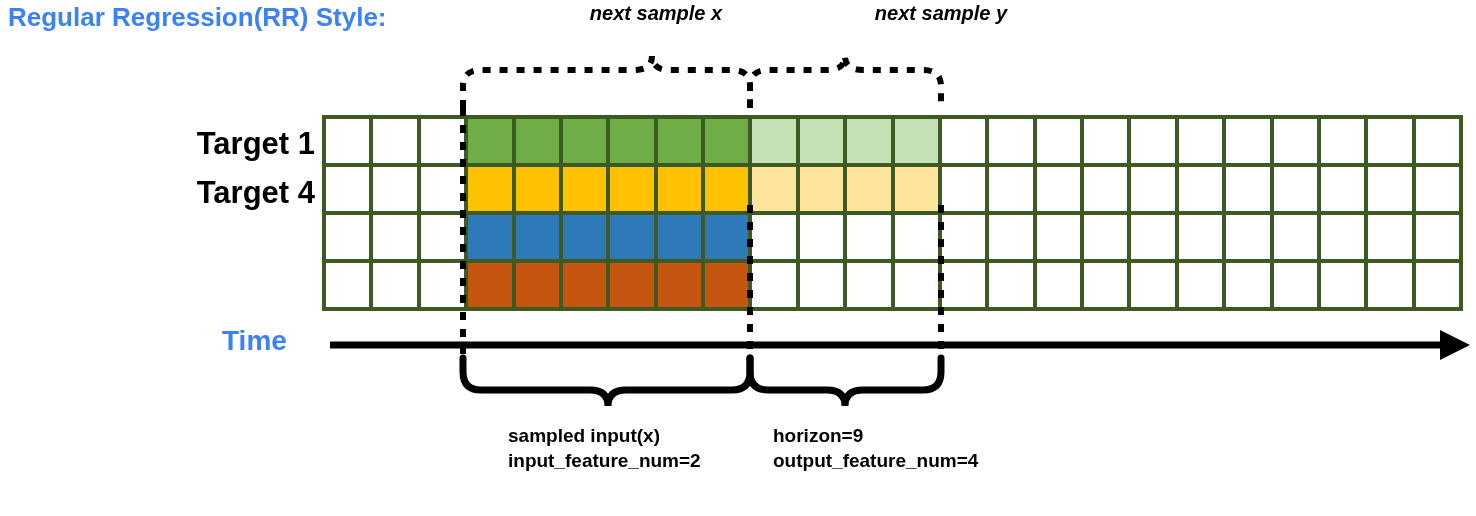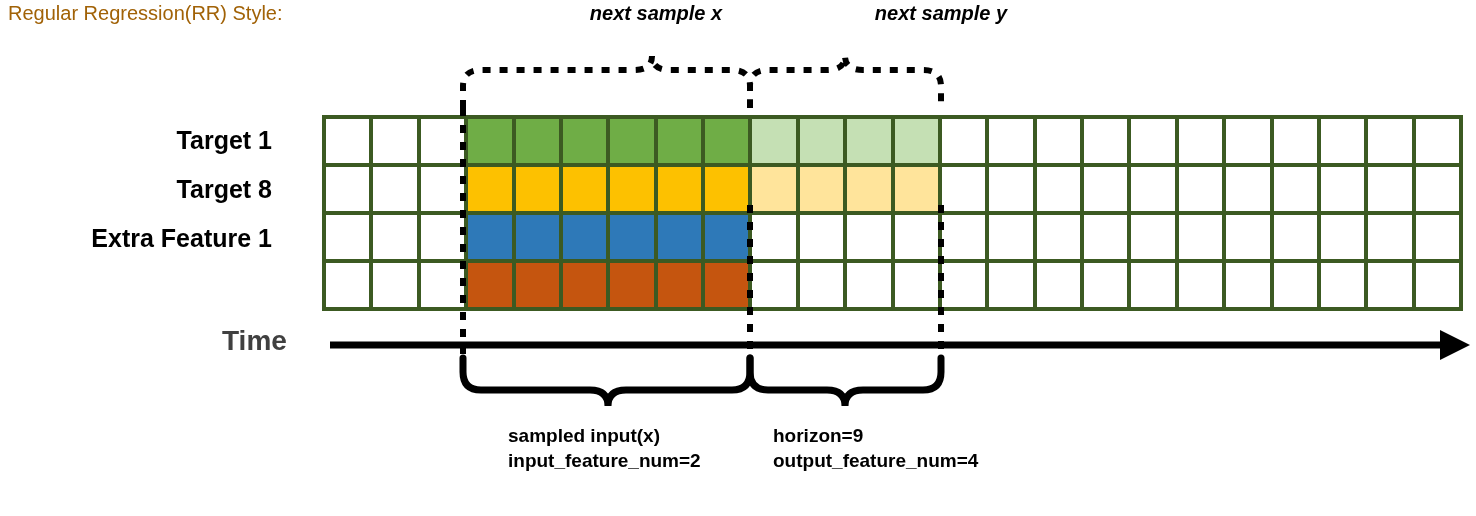--- a/index.html
+++ b/index.html
@@ -7,40 +7,40 @@
     width:1476px;height:516px;
     background:#ffffff;
     font-family:"Liberation Sans", sans-serif;
     position:relative;
     overflow:hidden;
   }
   #stage{position:absolute;left:0;top:0;width:1476px;height:516px;}
 
   .title{
     position:absolute;left:8px;top:2px;
-    font-size:20px;font-weight:400;color:#a16207;
+    font-size:26px;font-weight:700;color:#3b82f6;
     white-space:nowrap;
   }
 
   .sample-label{
     position:absolute;
     font-size:20px;font-style:italic;font-weight:600;color:#000;
     white-space:nowrap;text-align:center;
   }
 
   .row-label{
     position:absolute;
-    font-size:25px;font-weight:700;color:#000;
+    font-size:31px;font-weight:700;color:#000;
     white-space:nowrap;
-    right:1204px;
+    right:1161px;
   }
 
   .time-label{
     position:absolute;left:222px;top:325px;
-    font-size:28px;font-weight:700;color:#404040;
+    font-size:28px;font-weight:700;color:#3b82f6;
   }
 
   .caption{
     position:absolute;
     font-size:19px;font-weight:600;color:#000;
     line-height:25px;white-space:nowrap;
   }
 
   
   #grid{
@@ -63,22 +63,21 @@
 <body>
 
 <div id="stage">
 
   <div class="title">Regular Regression(RR) Style:</div>
 
   <div class="sample-label" style="left:516px;top:2px;width:280px;">next sample x</div>
   <div class="sample-label" style="left:796px;top:2px;width:290px;">next sample y</div>
 
   <div class="row-label" style="top:126px;">Target 1</div>
-  <div class="row-label" style="top:175px;">Target 8</div>
-  <div class="row-label" style="top:224px;">Extra Feature 1</div>
+  <div class="row-label" style="top:175px;">Target 4</div>
 
   <div id="grid" style="background: rgb(60, 90, 34);">
       <div class="cell" style="background: rgb(255, 255, 255);"></div>
       <div class="cell" style="background: rgb(255, 255, 255);"></div>
       <div class="cell" style="background: rgb(255, 255, 255);"></div>
       <div class="cell" style="background: rgb(111, 173, 70);"></div>
       <div class="cell" style="background: rgb(111, 173, 70);"></div>
       <div class="cell" style="background: rgb(111, 173, 70);"></div>
       <div class="cell" style="background: rgb(111, 173, 70);"></div>
       <div class="cell" style="background: rgb(111, 173, 70);"></div>

